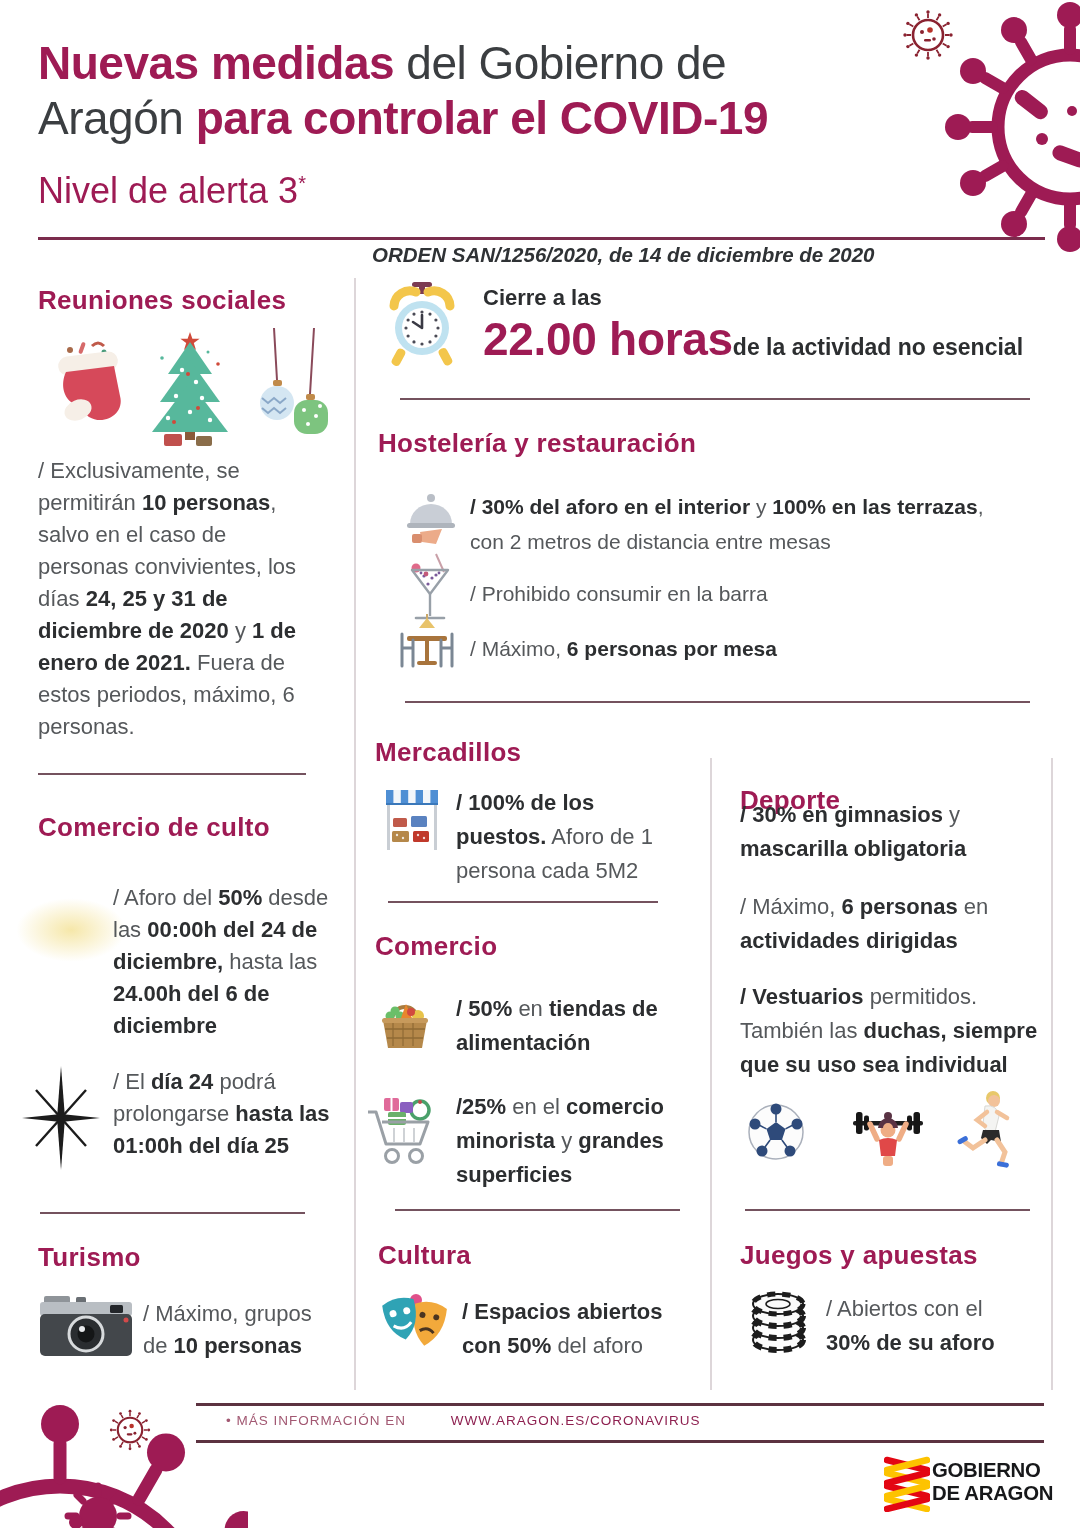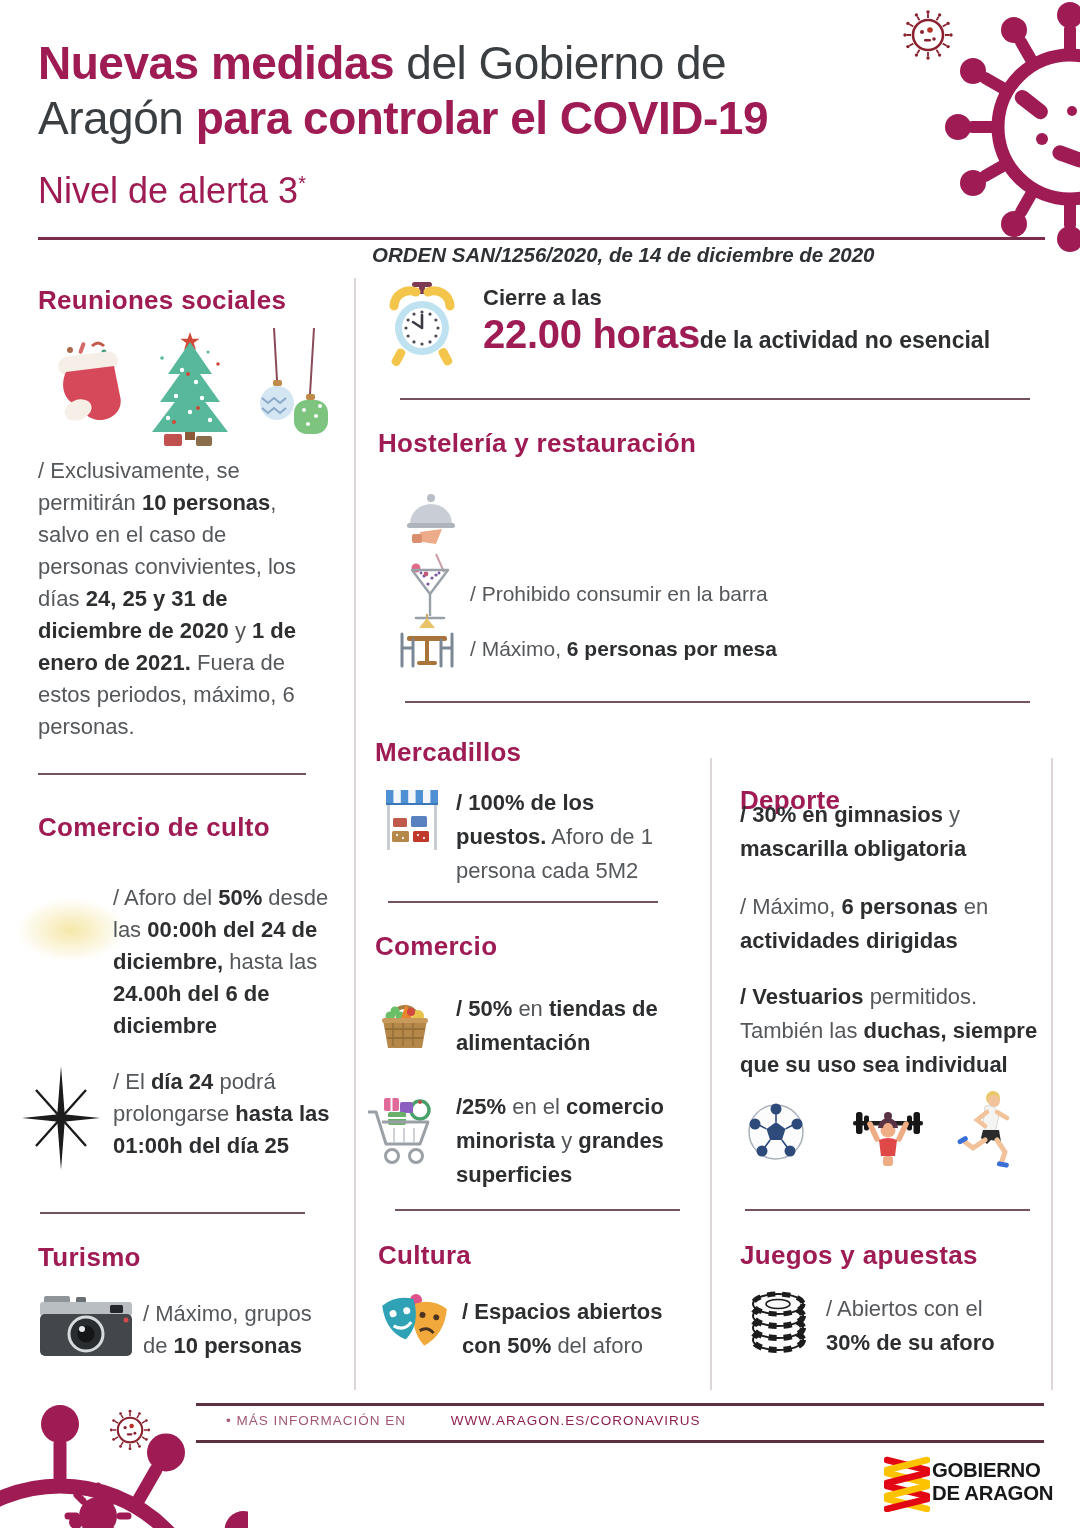--- a/index.html
+++ b/index.html
@@ -15,21 +15,21 @@
   .lh34{line-height:34px;}
   .bt-sm{font-size:21px;line-height:35px;color:var(--ink);}
   .nw{white-space:nowrap;}
   .sb{font-weight:700;color:var(--inkb);}
   .sm{color:var(--maroon);}
   .title{font-size:46px;line-height:55px;color:#3b3e41;font-weight:500;letter-spacing:-.5px;}
   .alert{font-size:36px;color:var(--maroon);font-weight:400;}
   .alert sup{font-size:20px;}
   .order{font-size:20.5px;font-weight:700;font-style:italic;color:#2f3235;}
   .cl-intro{font-size:22px;font-weight:700;color:var(--inkb);}
-  .cl-time{font-size:40px;font-weight:700;color:var(--maroon);letter-spacing:-.3px;}
+  .cl-time{font-size:46px;font-weight:700;color:var(--maroon);letter-spacing:-.3px;}
   .cl-suffix{font-size:23px;font-weight:700;color:var(--inkb);margin-left:0;}
   .hline{position:absolute;height:2px;background:var(--rule);}
   .hline-dark{position:absolute;height:3px;background:var(--ruledark);}
   .vline{position:absolute;width:2px;background:var(--vline);}
   .finfo{font-size:13.5px;letter-spacing:1px;color:#a25872;font-weight:400;}
   .finfo .url{font-weight:400;color:#8e2050;margin-left:40px;}
   .logo-text{font-size:21px;line-height:23px;font-weight:700;color:#17181a;letter-spacing:-.3px;
              transform:scaleX(.97);transform-origin:left top;}
   .glow{background:radial-gradient(ellipse at center,rgba(244,227,154,.85) 0%,rgba(244,227,154,0) 70%);}
 </style>
@@ -223,20 +223,21 @@
 
   <div class="abs h2" style="left:378px;top:428px;">Hostelería y restauración</div>
 
   <svg class="abs" style="left:402px;top:486px;width:58px;height:62px;" viewBox="0 0 58 62">
     <circle cx="29" cy="12" r="4" fill="#b9bec6"></circle>
     <path d="M8 38 a21 20 0 0 1 42 0 Z" fill="#c9ced6"></path>
     <rect x="5" y="37" width="48" height="5" rx="2.5" fill="#aeb4bc"></rect>
     <path d="M18 46 L40 43 L34 58 L20 56 Z" fill="#ecab89"></path>
     <rect x="10" y="48" width="10" height="9" rx="2" fill="#d98e6e"></rect>
   </svg>
+  <div class="abs bt-sm nw" style="left:470px;top:489px;"><span class="sb">/ 30% del aforo en el interior</span><span> y </span><span class="sb">100% en las terrazas</span><span>,</span><br><span>con 2 metros de distancia entre mesas</span></div>
 
   <svg class="abs" style="left:406px;top:548px;width:48px;height:80px;" viewBox="0 0 48 80">
     <path d="M30 6 L38 24" stroke="#c9a0a8" stroke-width="2"></path>
     <circle cx="10" cy="20" r="4.5" fill="#e06a8a"></circle>
     <path d="M6 22 L24 46 L42 22 Z" fill="none" stroke="#98a0a8" stroke-width="2.4" stroke-linejoin="round"></path>
     <g fill="#7a5a9a">
         <circle cx="18" cy="28" r="1.6"></circle>
         <circle cx="26" cy="30" r="1.6"></circle>
         <circle cx="22" cy="36" r="1.6"></circle>
         <circle cx="30" cy="27" r="1.6"></circle>

